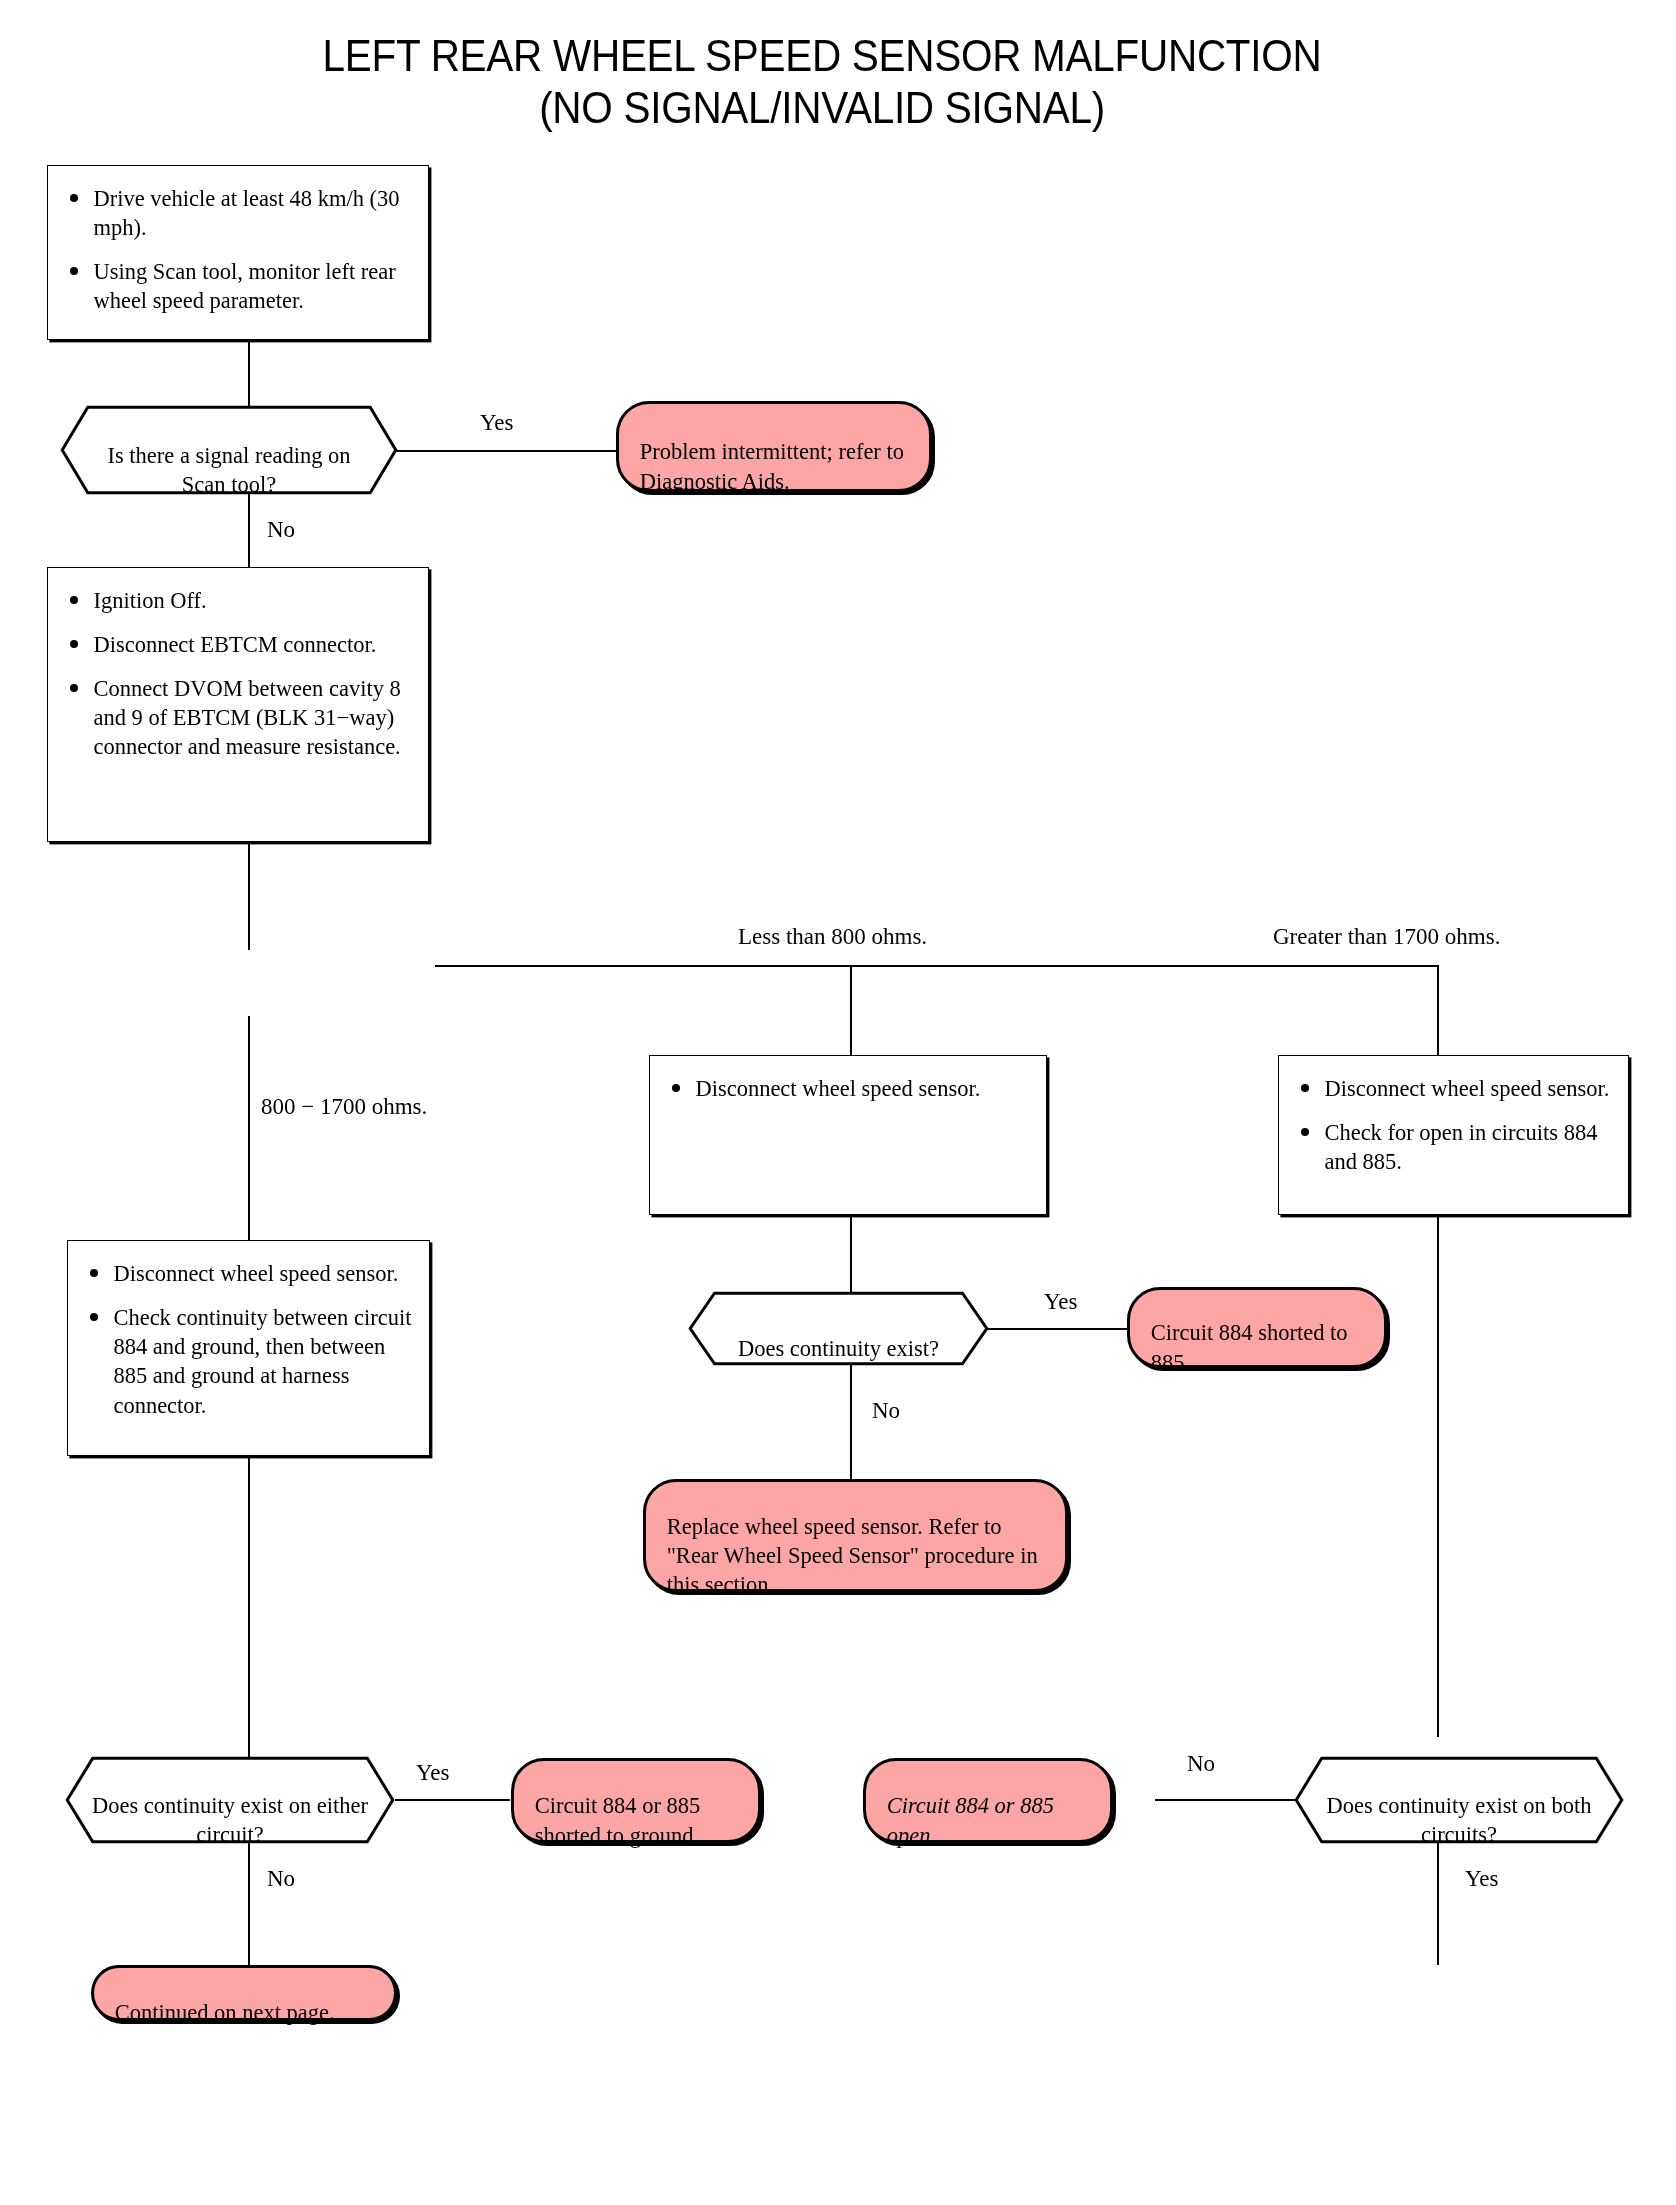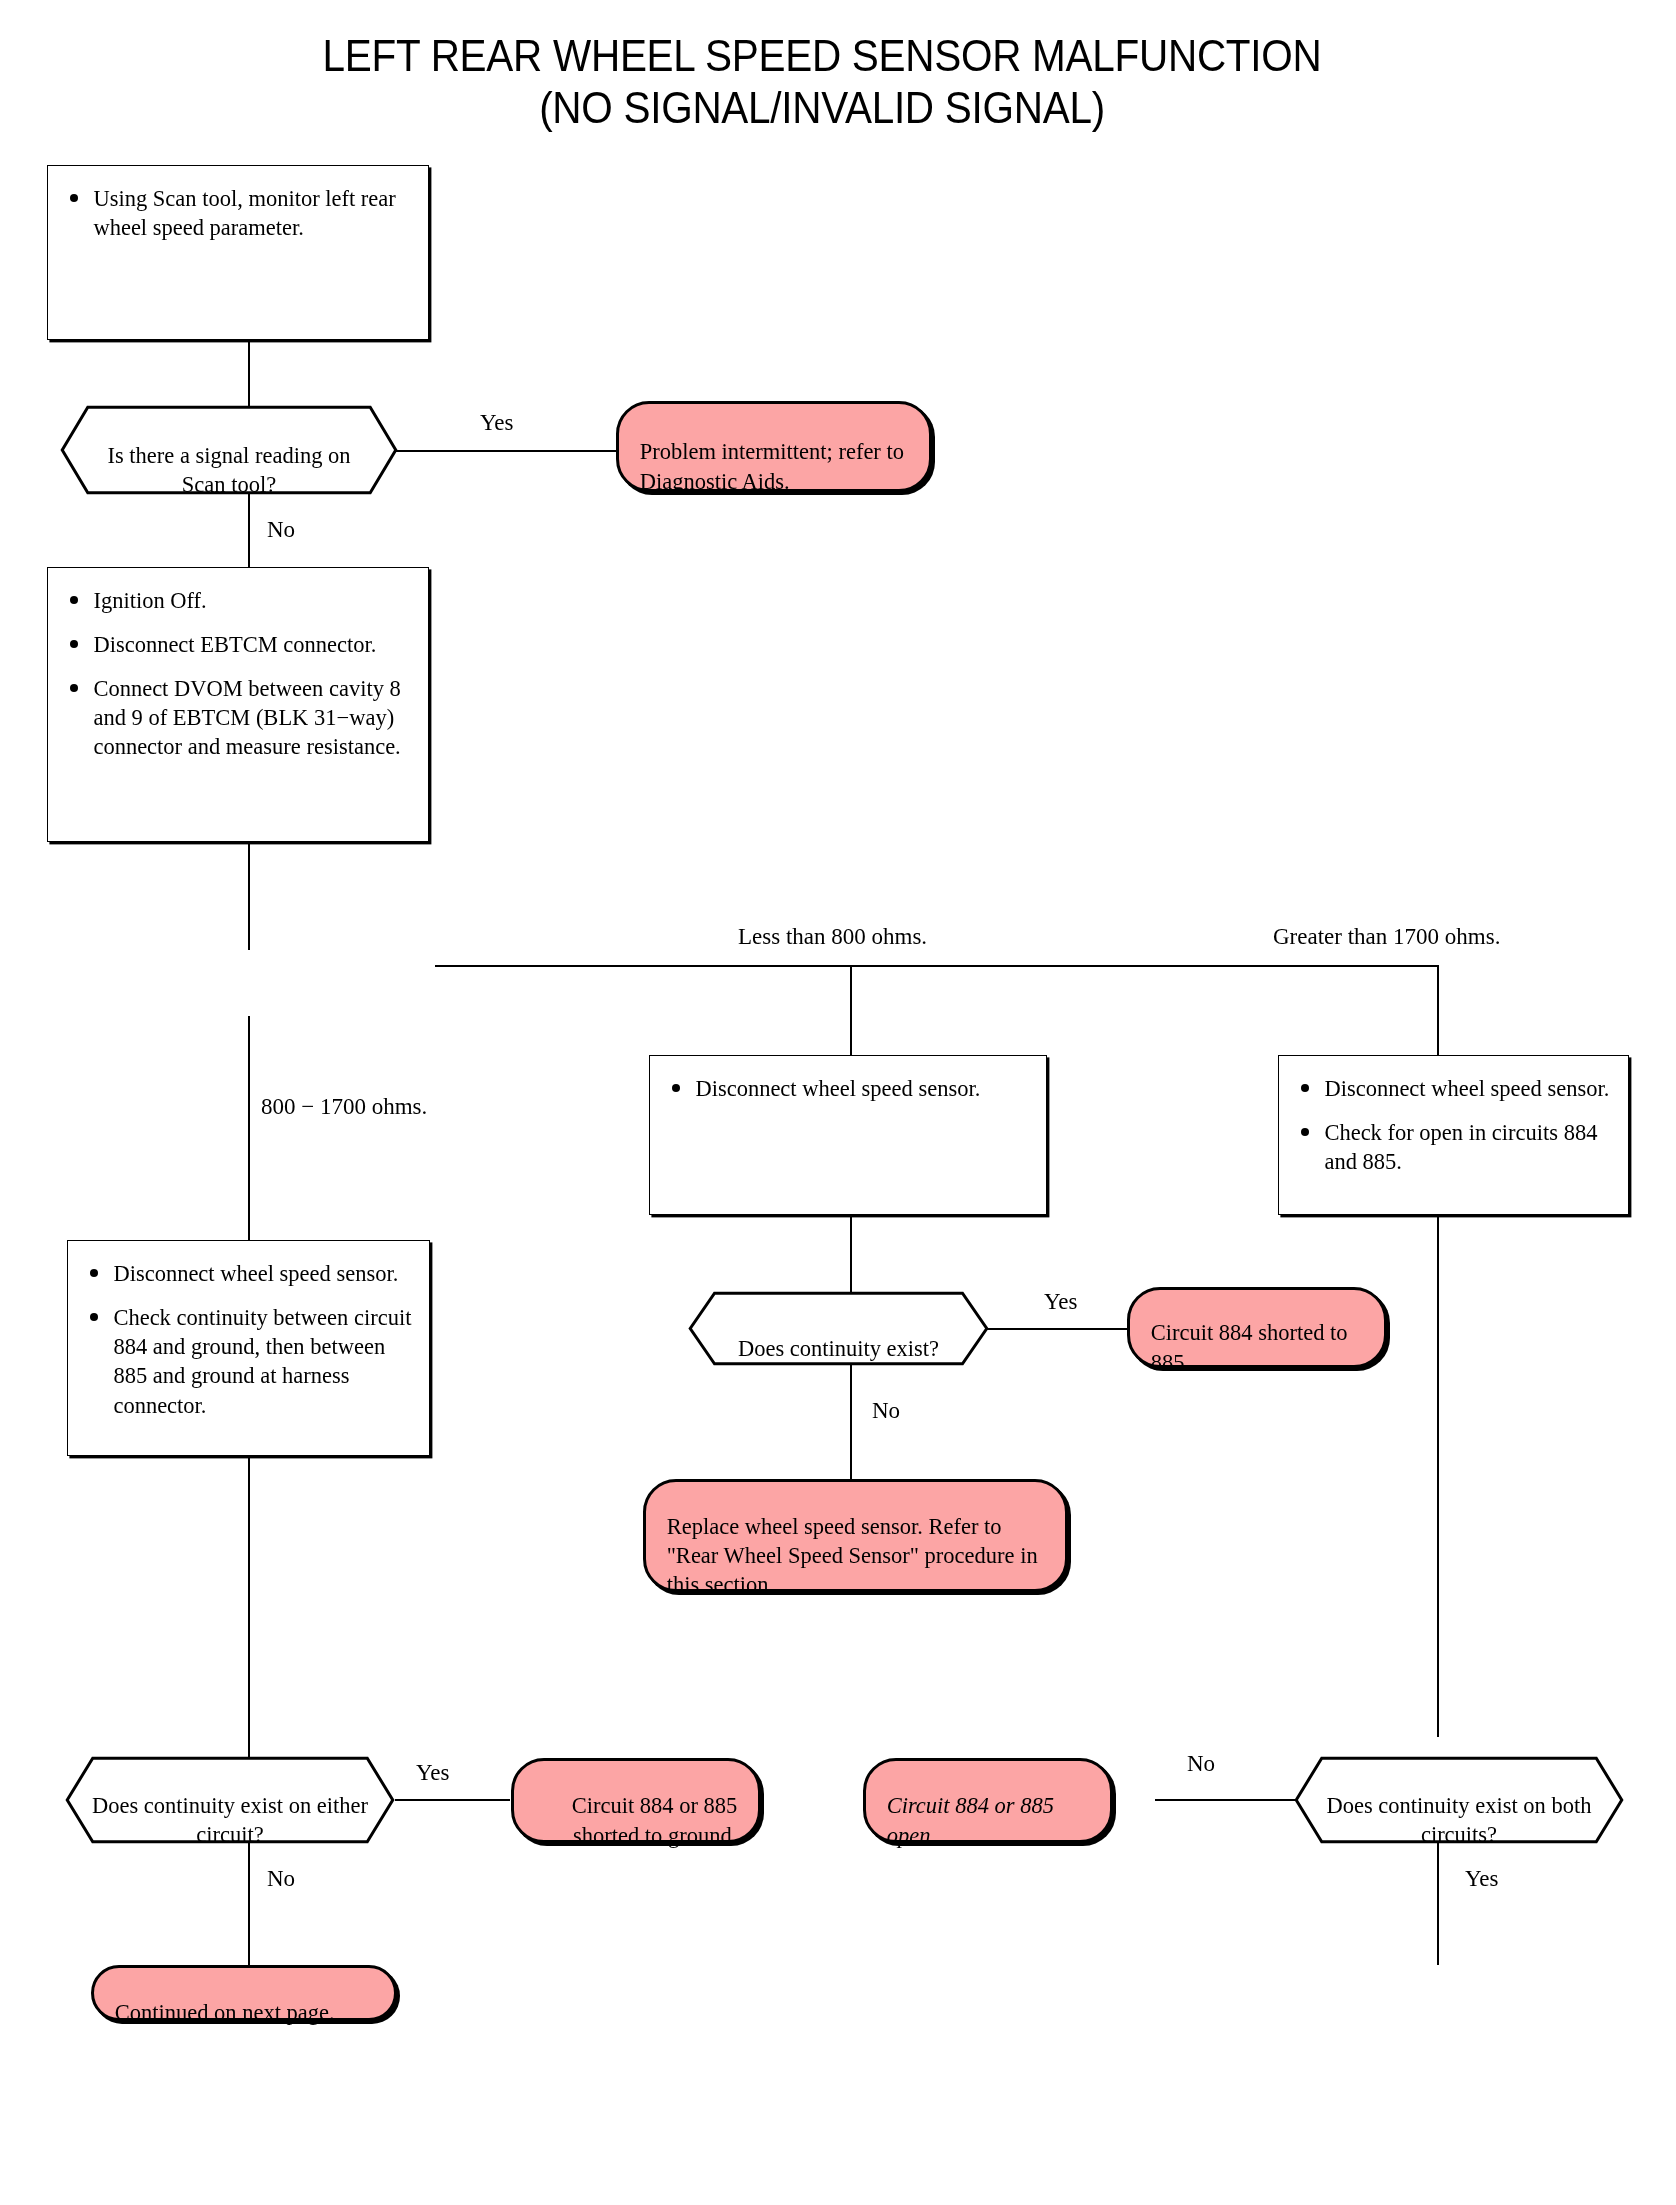--- a/index.html
+++ b/index.html
@@ -188,20 +188,21 @@
   <div class="elabel" style="left:1044px; top:1289px;">Yes</div>
   <div class="elabel" style="left:872px; top:1398px;">No</div>
   <div class="elabel" style="left:416px; top:1760px;">Yes</div>
   <div class="elabel" style="left:267px; top:1866px;">No</div>
   <div class="elabel" style="left:1187px; top:1751px;">No</div>
   <div class="elabel" style="left:1465px; top:1866px;">Yes</div>
 
   <div class="proc" style="left:47px; top:165px; width:382px; height:175px;">
     <div class="proc-inner">
       <ul>
+        <li class="node-text">Drive vehicle at least 48 km/h (30 mph).</li>
         <li class="node-text">Using Scan tool, monitor left rear wheel speed parameter.</li>
       </ul>
     </div>
   </div>
 
   <div class="decision" style="left:61px; top:406px; width:336px; height:88px;">
     <svg class="hexline" viewBox="0 0 552 144" preserveAspectRatio="none">
       <polygon points="44,2 508,2 550,72 508,142 44,142 2,72" fill="#ffffff" stroke="#000000" stroke-width="3" vector-effect="non-scaling-stroke"></polygon>
     </svg>
     <div class="dec-label node-text">Is there a signal reading on Scan tool?</div>
@@ -263,21 +264,21 @@
     <div class="term-inner node-text">Replace wheel speed sensor. Refer to "Rear Wheel Speed Sensor" procedure in this section.</div>
   </div>
 
   <div class="decision" style="left:66px; top:1757px; width:328px; height:86px;">
     <svg class="hexline" viewBox="0 0 540 142" preserveAspectRatio="none">
       <polygon points="44,2 496,2 538,71 496,140 44,140 2,71" fill="#ffffff" stroke="#000000" stroke-width="3" vector-effect="non-scaling-stroke"></polygon>
     </svg>
     <div class="dec-label node-text">Does continuity exist on either circuit?</div>
   </div>
 
-  <div class="term" style="left:511px; top:1758px; width:250px; height:85px;text-align:right;">
+  <div class="term" style="left:511px; top:1758px; width:250px; height:85px;">
     <div class="term-inner node-text">Circuit 884 or 885 shorted to ground.</div>
   </div>
 
   <div class="term" style="left:91px; top:1965px; width:306px; height:56px;">
     <div class="term-inner node-text">Continued on next page.</div>
   </div>
 
   <div class="decision" style="left:1295px; top:1757px; width:328px; height:86px;">
     <svg class="hexline" viewBox="0 0 540 142" preserveAspectRatio="none">
       <polygon points="44,2 496,2 538,71 496,140 44,140 2,71" fill="#ffffff" stroke="#000000" stroke-width="3" vector-effect="non-scaling-stroke"></polygon>

